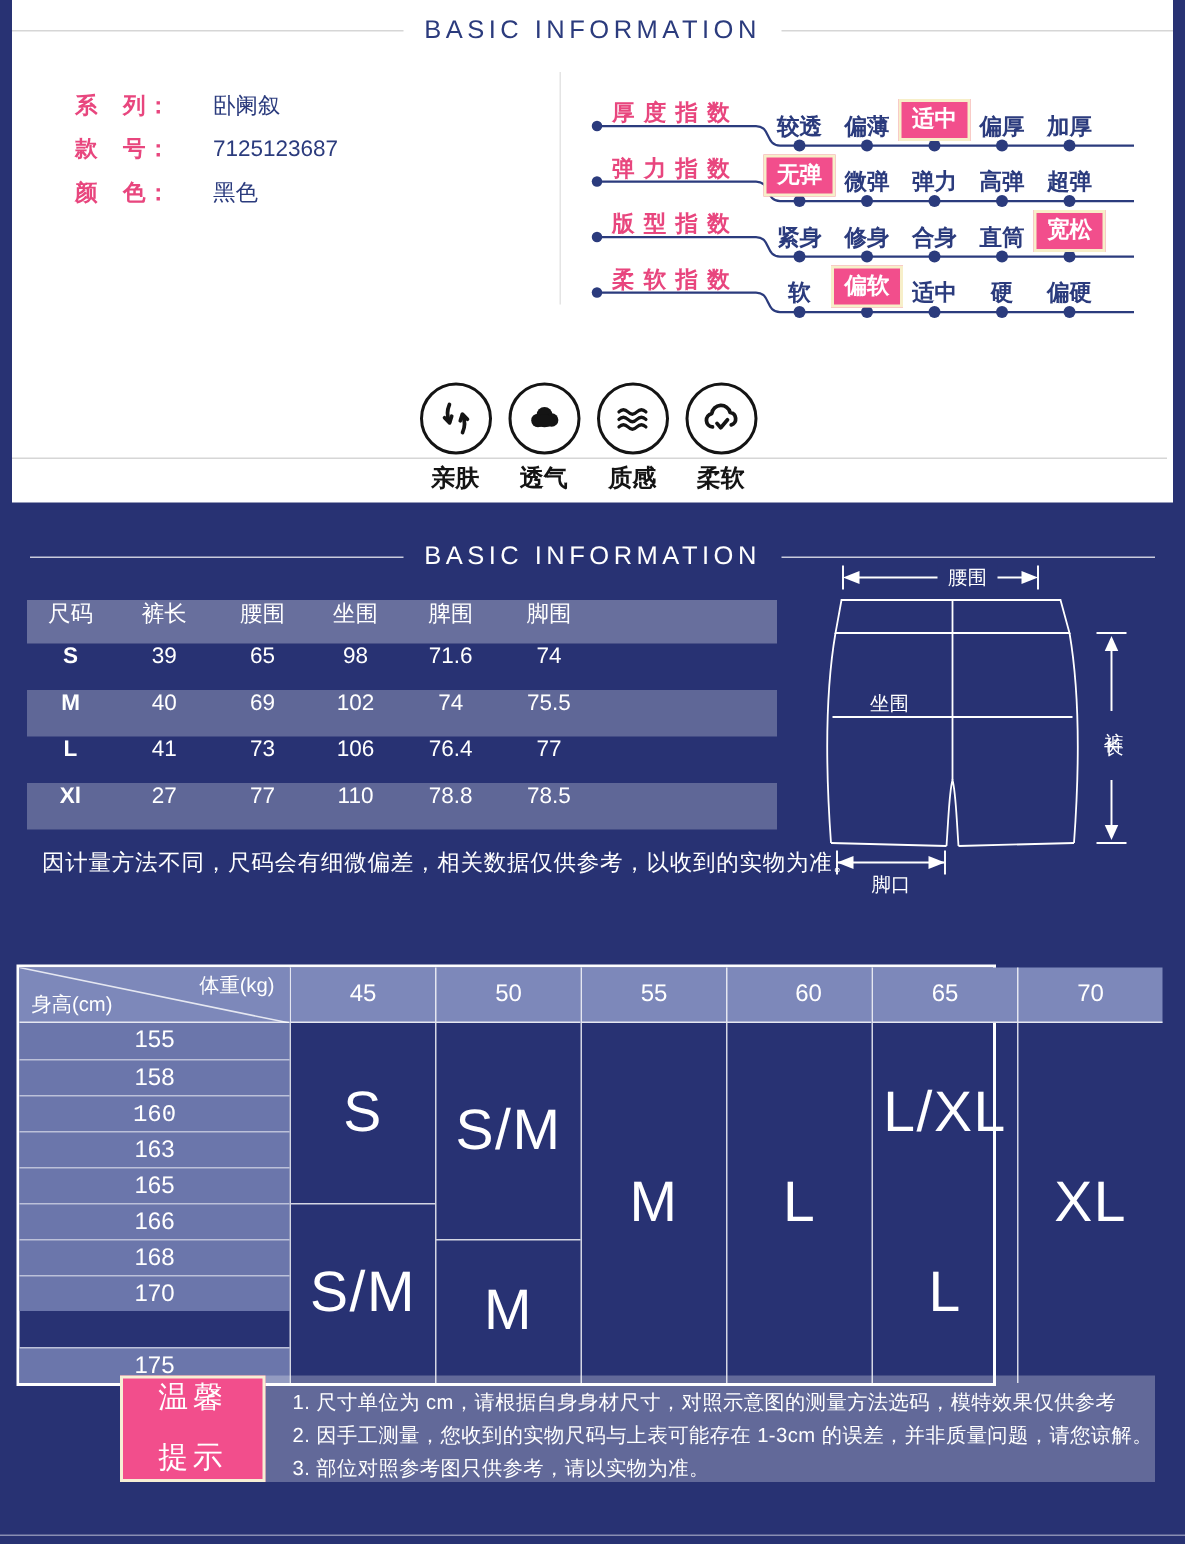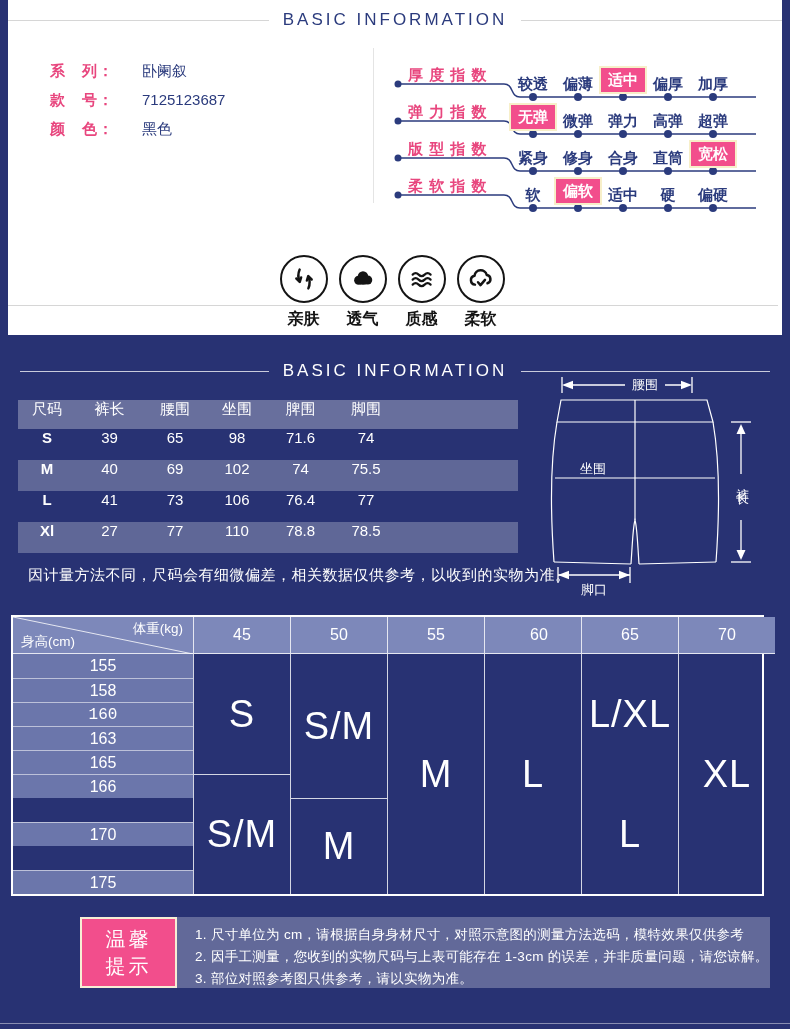--- a/index.html
+++ b/index.html
@@ -49,37 +49,37 @@
   .st-cell{text-align:center;}
   .st-c0{width:58px; font-weight:bold;}
   .st-c1{width:67px;} .st-c2{width:64px;} .st-c3{width:60px;} .st-c4{width:67px;} .st-c5{width:64px;}
   .st-head .st-cell{font-weight:normal;}
   #size-note{position:absolute; left:28px; top:566px; color:#fff; font-size:15px; letter-spacing:.5px;}
   
   #diagram{position:absolute; left:545px; top:372px; width:245px; height:235px;}
   #len-label{position:absolute; left:188px; top:106px; width:16px; color:#fff; font-size:13px;
     writing-mode:vertical-lr; text-orientation:upright; letter-spacing:3px; text-align:center;}
   
-  #matrix{position:absolute; left:11px; top:615px; width:753px; display:grid;
+  #matrix{position:absolute; left:11px; top:643px; width:653px; display:grid;
     grid-template-columns:180px repeat(6,97px); grid-template-rows:37px repeat(10,24px);
     border:2px solid #fff; color:#fff;}
   .mx-corner{position:relative; background:var(--cell-head); border-bottom:1px solid rgba(255,255,255,.8);}
   .mx-ct{position:absolute; right:10px; top:3px; font-size:13.5px;}
   .mx-cb{position:absolute; left:8px; bottom:2px; font-size:13.5px;}
   .mx-whead{background:var(--cell-head); border-left:1px solid rgba(255,255,255,.8); border-bottom:1px solid rgba(255,255,255,.8);
     display:flex; align-items:center; justify-content:center; font-size:16px; font-weight:300;}
   .mx-h{grid-column:1; background:var(--cell); border-top:1px solid rgba(255,255,255,.55);
     display:flex; align-items:center; justify-content:center; font-size:16px;}
   .mx-h.first{border-top:none;}
   .mx-cell{border-left:1px solid rgba(255,255,255,.8); display:flex; align-items:center; justify-content:center;
     font-size:38px; font-weight:300; letter-spacing:1px;}
   .mx-cell.divider{border-top:1px solid rgba(255,255,255,.8);}
   
   #tips-badge{position:absolute; left:80px; top:917px; width:97px; height:71px; background:var(--pink);
-    border:2px solid #F6EFD5; color:#fff; display:flex; flex-direction:column; align-items:center; justify-content:center;
+    border:2px solid #F6EFD5; color:#fff; display:flex; flex-direction:column; align-items:center; justify-content:space-between;
     font-size:20px; letter-spacing:3px; line-height:27px;}
   #tips-box{position:absolute; left:177px; top:917px; width:593px; height:71px; background:rgba(255,255,255,.27);
     color:#fff; font-size:13.5px; padding:9px 0 0 18px;}
   .tip-line{line-height:18px; margin-bottom:4px; letter-spacing:.3px;}
   #bottom-divider{position:absolute; left:0; right:0; top:1023px; height:1px; background:rgba(255,255,255,.45);}
 </style>
 </head>
 <body>
 
 <div id="white-panel">
@@ -325,20 +325,21 @@
     <div class="mx-whead" style="grid-area: 1 / 4;">55</div>
     <div class="mx-whead" style="grid-area: 1 / 5; padding-left: 12px;">60</div>
     <div class="mx-whead" style="grid-area: 1 / 6;">65</div>
     <div class="mx-whead" style="grid-area: 1 / 7;">70</div>
     <div class="mx-h first" style="grid-row: 2;">155</div>
     <div class="mx-h" style="grid-row: 3;">158</div>
     <div class="mx-h" style="grid-row: 4; font-family: Liberation Mono, monospace;">160</div>
     <div class="mx-h" style="grid-row: 5;">163</div>
     <div class="mx-h" style="grid-row: 6;">165</div>
     <div class="mx-h" style="grid-row: 7;">166</div>
+    <div class="mx-h" style="grid-row: 8;">168</div>
     <div class="mx-h" style="grid-row: 9;">170</div>
     <div class="mx-h" style="grid-row: 11;">175</div>
     <div class="mx-cell" style="grid-area: 2 / 2 / span 5;">S</div>
     <div class="mx-cell divider" style="grid-area: 7 / 2 / span 5;">S/M</div>
     <div class="mx-cell" style="grid-area: 2 / 3 / span 6;">S/M</div>
     <div class="mx-cell divider" style="grid-area: 8 / 3 / span 4;">M</div>
     <div class="mx-cell" style="grid-area: 2 / 4 / span 10;">M</div>
     <div class="mx-cell" style="grid-area: 2 / 5 / span 10;">L</div>
     <div class="mx-cell" style="grid-area: 2 / 6 / span 5;">L/XL</div>
     <div class="mx-cell" style="grid-area: 7 / 6 / span 5;">L</div>

